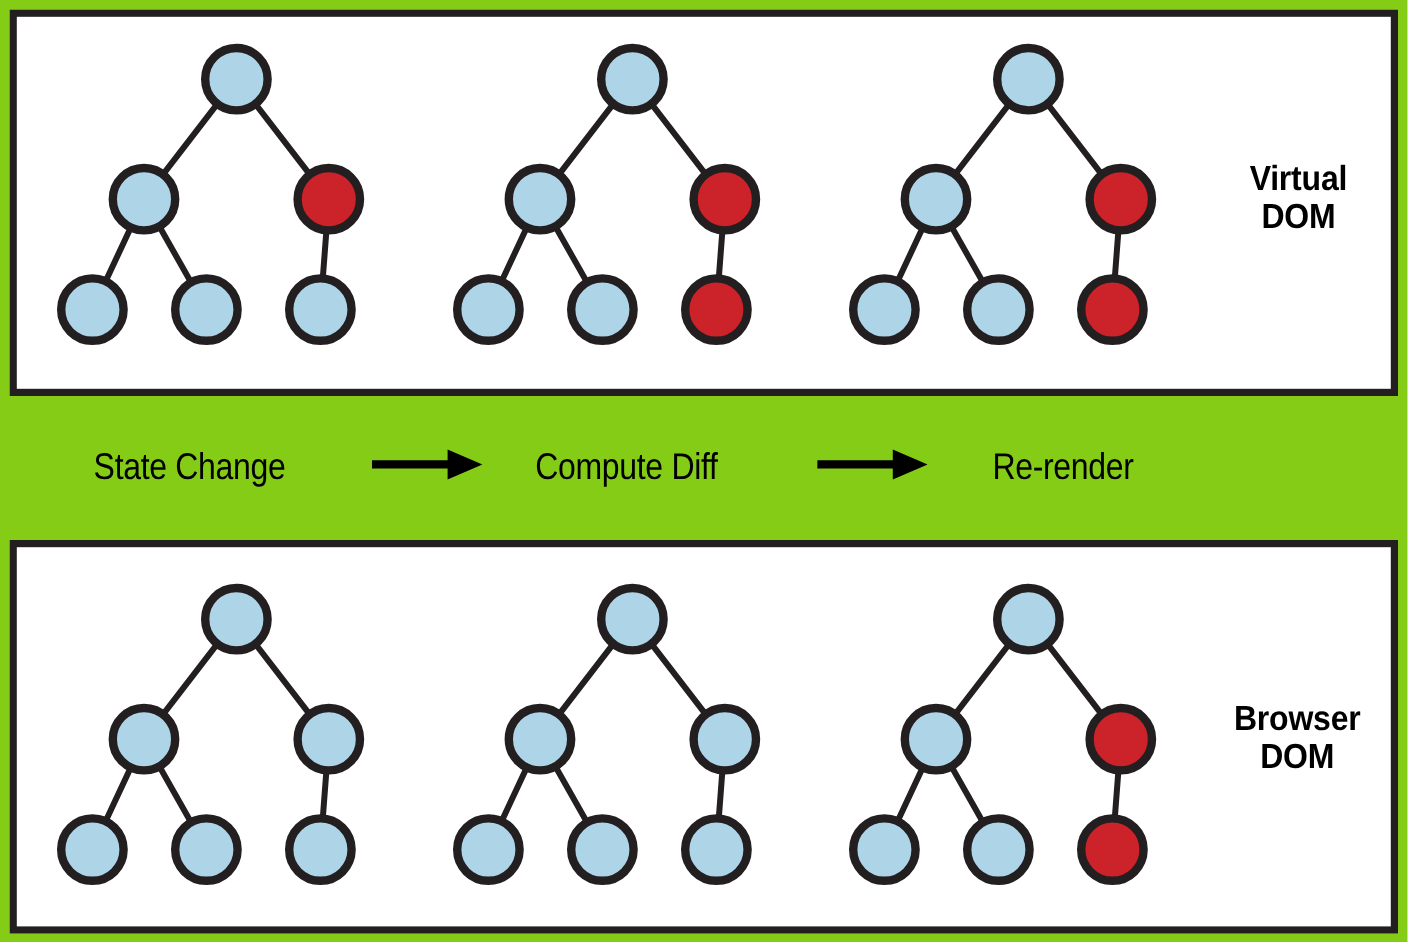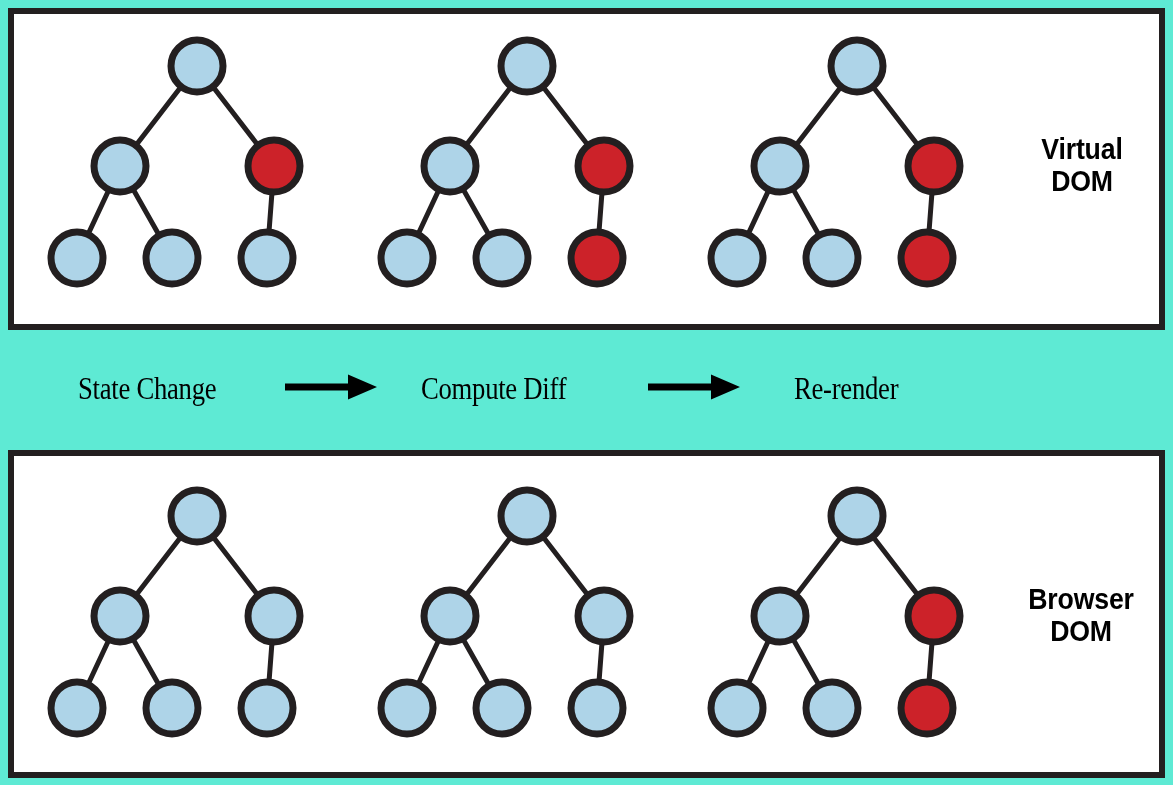--- a/index.html
+++ b/index.html
@@ -7,21 +7,21 @@
     padding: 0;
     background: #ffffff;
   }
   body {
     font-family: "Liberation Sans", sans-serif;
   }
   #canvas {
     position: relative;
     width: 1173px;
     height: 785px;
-    background: #5eead4;
+    background: #84cc16;
     overflow: hidden;
   }
   .panel {
     position: absolute;
     box-sizing: border-box;
     border: 6px solid #231f20;
     background: #ffffff;
   }
   #panel-virtual-dom { left: 8px; top: 8px; width: 1157px; height: 322px; }
   #panel-browser-dom { left: 8px; top: 450px; width: 1157px; height: 328px; }
@@ -46,21 +46,20 @@
     position: absolute;
     left: 0;
     top: 356px;
     width: 1173px;
     height: 66px;
     display: flex;
     align-items: center;
     justify-content: flex-start;
     padding-left: 78px;
     box-sizing: border-box;
-    font-family: Liberation Serif, serif;
   }
   .flow-text {
     color: #000000;
     font-size: 31px;
     font-weight: normal;
     white-space: nowrap;
     transform: scaleX(0.86);
     transform-origin: left center;
     letter-spacing: -0.3px;
   }

